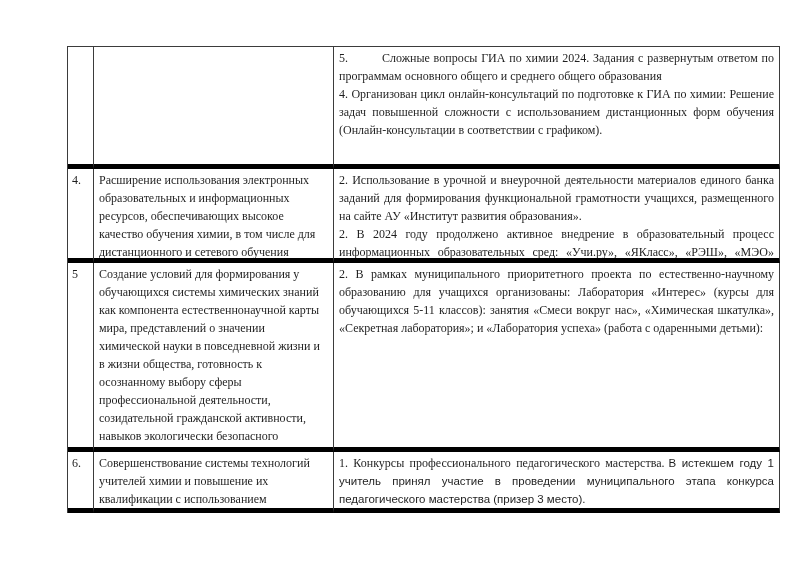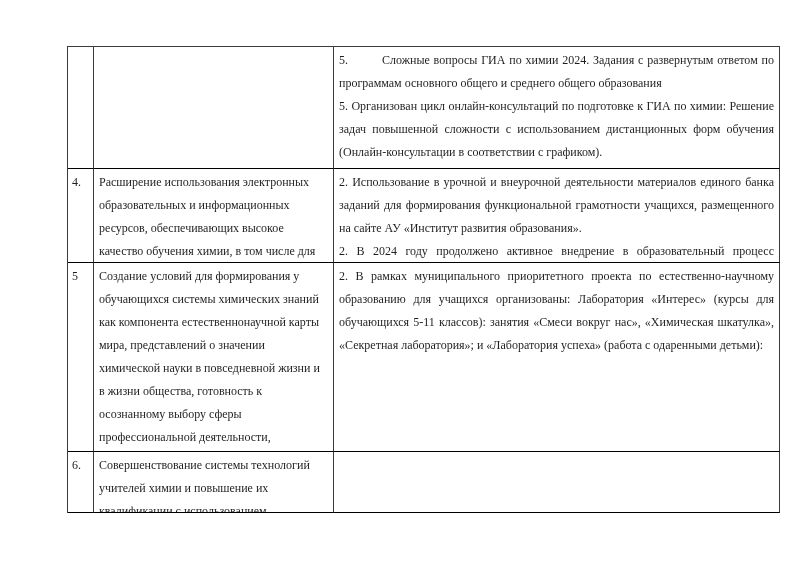--- a/index.html
+++ b/index.html
@@ -24,25 +24,25 @@
     display: grid;
     grid-template-columns: 26px 240px 446px;
     grid-template-rows: 122px 94px 189px 61px;
     border-top: 1px solid #3b3b3b;
     border-left: 1px solid #3b3b3b;
   }
   .row { display: contents; }
   .cell {
     box-sizing: border-box;
     border-right: 1px solid #3b3b3b;
-    border-bottom: 1px solid #000000;
+    border-bottom: 5px solid #000000;
     overflow: hidden;
     padding: 2px 5px 1px 5px;
     font-size: 12px;
-    line-height: 23px;
+    line-height: 18px;
   }
   .num-cell { padding: 2px 2px 1px 4px; }
   .cell p {
     margin: 0;
     text-align: justify;
     text-align-last: left;
   }
   .num-tab {
     display: inline-block;
     width: 43px;
@@ -57,21 +57,21 @@
 <body>
 
 <div class="page">
   <div class="doc-table">
 
     <div class="row">
       <div class="cell num-cell"></div>
       <div class="cell"></div>
       <div class="cell">
         <p><span class="num-tab">5.</span><span>Сложные вопросы ГИА по химии 2024. Задания с развернутым ответом по программам основного общего и среднего общего образования</span></p>
-        <p>5. Организован цикл онлайн-консультаций по подготовке к ГИА по химии: Решение задач повышенной сложности с использованием дистанционных форм обучения (Онлайн-консультации в соответствии с графиком).</p>
+        <p>4. Организован цикл онлайн-консультаций по подготовке к ГИА по химии: Решение задач повышенной сложности с использованием дистанционных форм обучения (Онлайн-консультации в соответствии с графиком).</p>
       </div>
     </div>
 
     <div class="row">
       <div class="cell num-cell">4.</div>
       <div class="cell">Расширение использования электронных образовательных и информационных ресурсов, обеспечивающих высокое качество обучения химии, в том числе для дистанционного и сетевого обучения</div>
       <div class="cell">
         <p>2. Использование в урочной и внеурочной деятельности материалов единого банка заданий для формирования функциональной грамотности учащихся, размещенного на сайте АУ «Институт развития образования».</p>
         <p>2. В 2024 году продолжено активное внедрение в образовательный процесс информационных образовательных сред: «Учи.ру», «ЯКласс», «РЭШ», «МЭО» «Яндекс. Учебник», Фоксфорд – онлайн школа», «Сферум» и др.</p>
       </div>
@@ -82,17 +82,18 @@
       <div class="cell">Создание условий для формирования у обучающихся системы химических знаний как компонента естественнонаучной карты мира, представлений о значении химической науки в повседневной жизни и в жизни общества, готовность к осознанному выбору сферы профессиональной деятельности, созидательной гражданской активности, навыков экологически безопасного поведения в целях сохранения здоровья и окружающей среды</div>
       <div class="cell">
         <p>2. В рамках муниципального приоритетного проекта по естественно-научному образованию для учащихся организованы: Лаборатория «Интерес» (курсы для обучающихся 5-11 классов): занятия «Смеси вокруг нас», «Химическая шкатулка», «Секретная лаборатория»; и «Лаборатория успеха» (работа с одаренными детьми):</p>
       </div>
     </div>
 
     <div class="row">
       <div class="cell num-cell">6.</div>
       <div class="cell">Совершенствование системы технологий учителей химии и повышение их квалификации с использованием современных педагогических технологий и</div>
       <div class="cell">
+        <p><span>1. Конкурсы профессионального педагогического мастерства.</span><span class="sans">В истекшем году 1 учитель принял участие в проведении муниципального этапа конкурса педагогического мастерства (призер 3 место).</span></p>
       </div>
     </div>
 
   </div>
 </div>
 
 </body></html>

